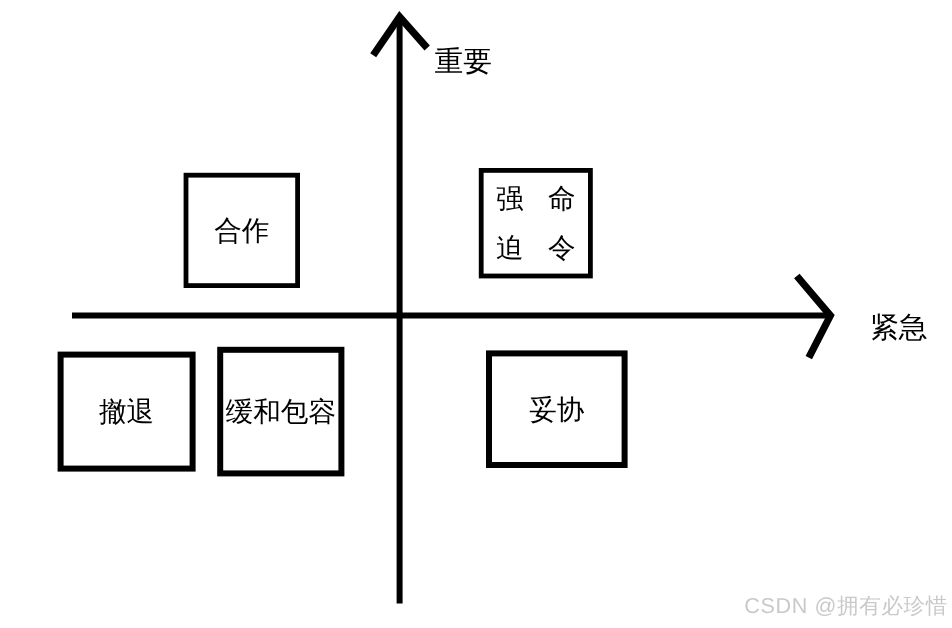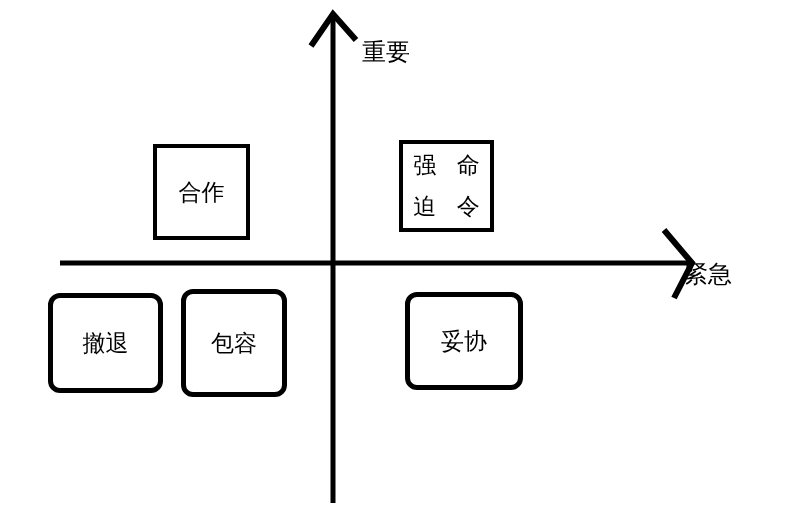--- a/index.html
+++ b/index.html
@@ -15,35 +15,35 @@
   svg.axes { position: absolute; left: 0; top: 0; }
   .axis-stroke { stroke: var(--line-color, #000000); fill: none; }
   .axis-label {
     position: absolute;
     font-size: 24px;
     line-height: 28px;
     color: var(--line-color, #000000);
     white-space: nowrap;
   }
   #label-y { left: 362px; top: 38px; }
-  #label-x { left: 684px; top: 260px; }
+  #label-x { left: 725px; top: 260px; }
   .qbox {
     position: absolute;
     border: 4px solid var(--line-color, #000000);
     box-sizing: border-box;
     display: flex;
     flex-direction: row;
     align-items: center;
     justify-content: center;
     font-size: 23px;
     line-height: 41px;
     color: #000000;
     text-align: center;
   }
-  .qbox.thick { border-width: 5px; border-radius: 12px; }
+  .qbox.thick { border-width: 5px; }
   #box-cooperate  { left: 153px; top: 144px; width: 97px;  height: 96px;  }
   #box-force      { left: 399px; top: 140px; width: 95px;  height: 92px;  }
   #box-retreat    { left: 48px;  top: 293px; width: 115px; height: 100px; }
   #box-ease       { left: 181px; top: 289px; width: 106px; height: 108px; }
   #box-compromise { left: 405px; top: 292px; width: 118px; height: 98px;  }
   .watermark {
     position: absolute;
     right: 3px;
     top: 493px;
     font-size: 18px;
@@ -74,21 +74,23 @@
   <div class="qbox" id="box-force">
     <span>强迫</span>
     <span>命令</span>
   </div>
 
   <div class="qbox thick" id="box-retreat">
     <span>撤退</span>
   </div>
 
   <div class="qbox thick" id="box-ease">
+    <span>缓和</span>
     <span>包容</span>
   </div>
 
   <div class="qbox thick" id="box-compromise">
     <span>妥协</span>
   </div>
 
+  <div class="watermark">CSDN @拥有必珍惜</div>
 
 </div>
 
 </body></html>

